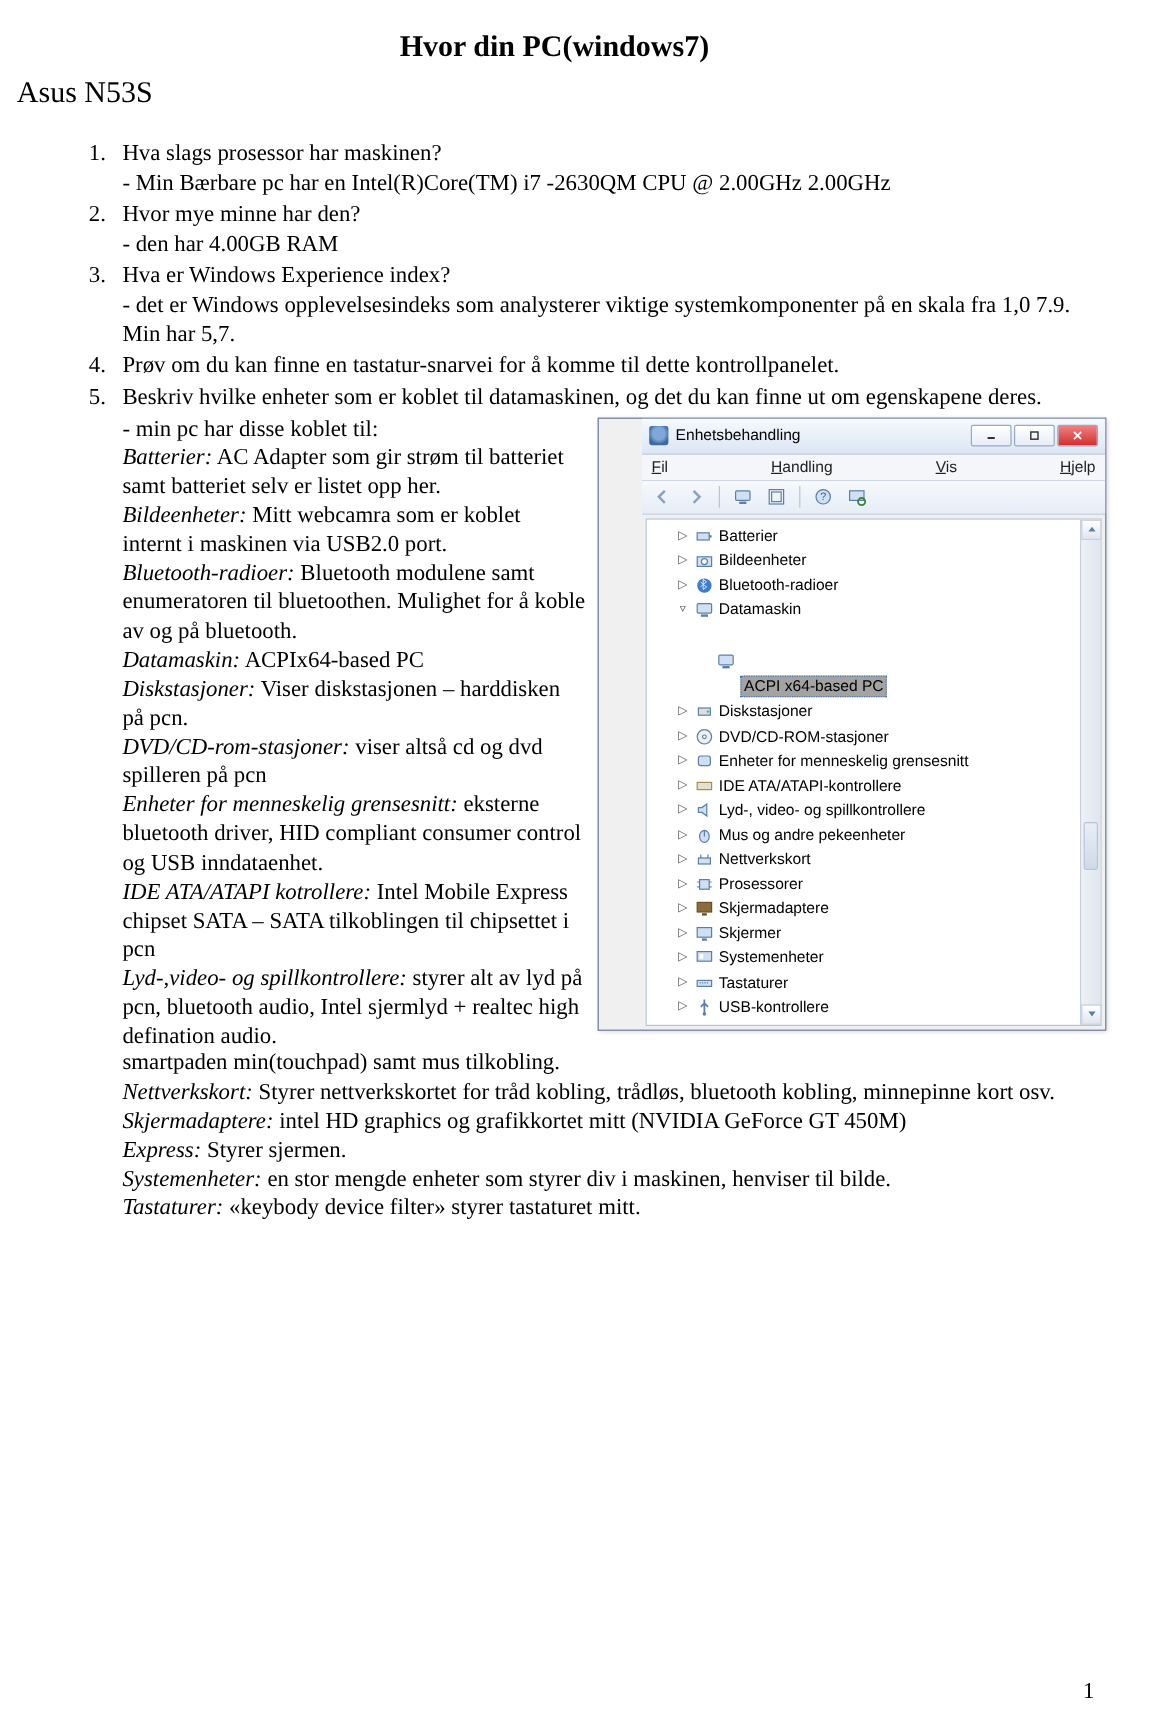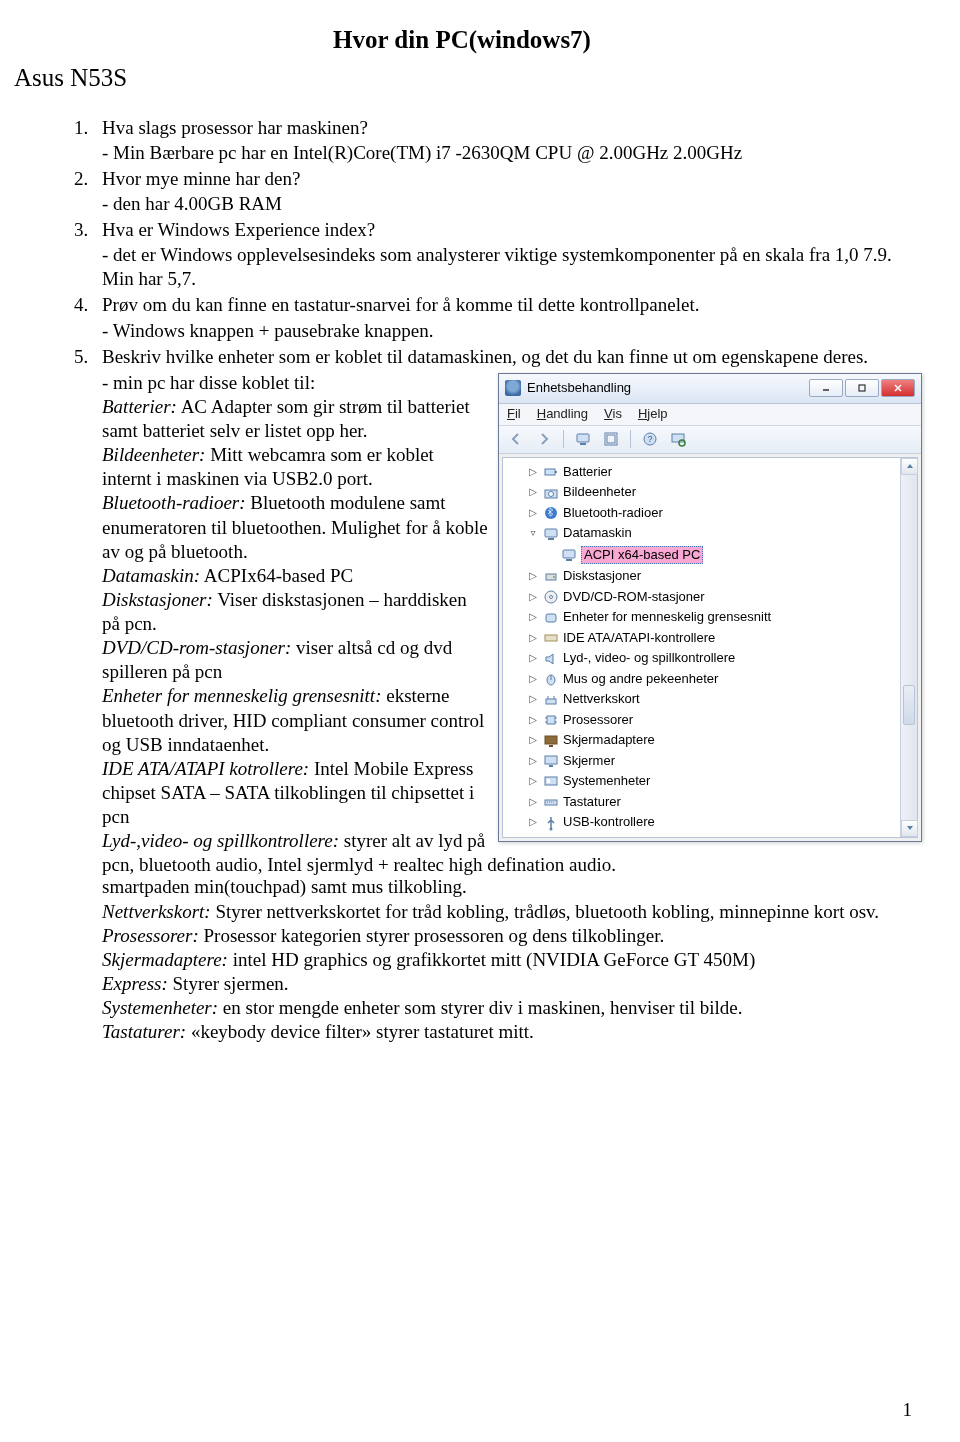--- a/index.html
+++ b/index.html
@@ -30,56 +30,57 @@
   
   .devmgr {
     float: right;
     width: 424px;
     margin: 2px -10px 6px 10px;
     background: #f0f0f0;
     border: 1px solid #6b7a99;
     font-family: "Segoe UI", Tahoma, sans-serif;
     font-size: 13px;
     box-shadow: 1px 1px 4px rgba(0,0,0,0.2);
+    padding-left: 36px;
   }
   .titlebar {
     height: 30px;
     background: linear-gradient(#f6f9fd, #dbe6f4);
     display: flex;
     align-items: center;
     padding: 0 6px 0 6px;
     border-bottom: 1px solid #b8c4d6;
   }
   .titlebar .ticon {
     width: 16px; height: 16px; margin-right: 6px;
     background: radial-gradient(circle at 50% 40%, #7fa8d6 40%, #3d6aa3 70%);
     border-radius: 2px;
   }
   .titlebar .ttxt { flex: 1; color: #000; }
   .winbtns { display: flex; gap: 2px; }
   .winbtn { width: 34px; height: 18px; border: 1px solid #97a9c3; border-radius: 2px; display: flex; align-items: center; justify-content: center; background: linear-gradient(#fff,#e6edf6); }
   .winbtn.close { background: linear-gradient(#f08080,#d32f2f); color: #fff; }
   .winbtn svg { width: 10px; height: 10px; }
 
-  .menubar { height: 22px; display: flex; align-items: center; padding: 0 8px; gap: 16px; color: #222; background: #f4f6fa; border-bottom: 1px solid #d0d7e3; }
+  .menubar { height: 22px; display: flex; align-items: center; padding: 0 8px; gap: 16px; color: #222; background: #f4f6fa; border-bottom: 1px solid #d0d7e3; justify-content: space-between; }
   .menuitem { cursor: default; }
   .menuitem.has-underline::first-letter { text-decoration: underline; }
 
   .toolbar { height: 28px; display: flex; align-items: center; padding: 0 6px; gap: 6px; background: linear-gradient(#f6f9fd,#e6edf6); border-bottom: 1px solid #c7d0de; }
   .tb { width: 22px; height: 22px; border: 1px solid transparent; display: flex; align-items: center; justify-content: center; border-radius: 2px; }
   .tb svg { width: 16px; height: 16px; }
   .tsep { width: 1px; height: 18px; background: #b8c4d6; margin: 0 2px; }
 
   .tree-wrap { position: relative; background: #fff; border: 1px solid #b8c4d6; margin: 3px; padding: 2px 0; }
   .tree { margin: 0; padding: 2px 0 2px 6px; list-style: none; max-height: 460px; overflow: hidden; }
   .tree li { padding: 2px 0 2px 0; display: flex; align-items: center; gap: 4px; }
   .tree .exp { width: 12px; height: 12px; display: inline-flex; align-items: center; justify-content: center; color: #555; font-size: 10px; flex-shrink: 0; }
   .tree .ico { width: 16px; height: 16px; flex-shrink: 0; display: inline-flex; align-items: center; justify-content: center; }
   .tree .lbl { white-space: nowrap; }
-  .tree .sel { background: #f9a8d4; border: 1px dotted #4a78b5; padding: 0 2px; }
+  .tree .sel { background: #a3a3a3; border: 1px dotted #4a78b5; padding: 0 2px; margin-top: 42px; }
   .tree .lvl1 { padding-left: 18px; }
   .tree .lvl2 { padding-left: 36px; }
 
   .scrollbar-v { position: absolute; right: 0; top: 0; bottom: 0; width: 17px; background: linear-gradient(to right, #eef1f6,#e0e6ef); border-left: 1px solid #c7d0de; }
   .scroll-up, .scroll-down { position: absolute; left: 0; width: 17px; height: 17px; display: flex; align-items: center; justify-content: center; background: linear-gradient(#fff,#e0e6ef); border: 1px solid #c7d0de; }
   .scroll-up { top: 0; }
   .scroll-down { bottom: 0; }
   .thumb { position: absolute; left: 2px; right: 2px; top: 60%; height: 40px; background: linear-gradient(#e9eef6,#cfd9e8); border: 1px solid #b8c4d6; border-radius: 2px; }
 </style>
 </head>
@@ -110,21 +111,20 @@
             <span class="qnum">3.</span>
             <span class="qtxt">Hva er Windows Experience index?</span>
           </div>
         <div class="ans">- det er Windows opplevelsesindeks som analysterer viktige systemkomponenter på en skala fra 1,0 7.9. Min har 5,7.</div>
       </li>
       <li>
         <div class="qline">
             <span class="qnum">4.</span>
             <span class="qtxt">Prøv om du kan finne en tastatur-snarvei for å komme til dette kontrollpanelet.</span>
           </div>
-        <div class="ans">- Windows knappen + pausebrake knappen.</div>
       </li>
       <li>
         <div class="qline">
             <span class="qnum">5.</span>
             <span class="qtxt">Beskriv hvilke enheter som er koblet til datamaskinen, og det du kan finne ut om egenskapene deres.</span>
           </div>
       </li>
     </ol>
 
     <div class="devmgr">
@@ -404,21 +404,20 @@
       <div><span class="em">DVD/CD-rom-stasjoner:</span><span> viser altså cd og dvd spilleren på pcn</span></div>
       <div><span class="em">Enheter for menneskelig grensesnitt:</span><span> eksterne bluetooth driver, HID compliant consumer control  og USB inndataenhet.</span></div>
       <div><span class="em">IDE ATA/ATAPI kotrollere:</span><span> Intel Mobile Express chipset SATA – SATA tilkoblingen til chipsettet i pcn</span></div>
       <div><span class="em">Lyd-,video- og spillkontrollere:</span><span> styrer alt av lyd på pcn, bluetooth audio, Intel sjermlyd + realtec high defination audio.</span></div>
     </div>
     <div style="clear:both;"></div>
 
     <div style="margin-left:28px; margin-top:-2px;">
       <div>smartpaden min(touchpad) samt mus tilkobling.</div>
       <div><span class="em">Nettverkskort:</span><span> Styrer nettverkskortet for tråd kobling, trådløs, bluetooth kobling, minnepinne kort osv.</span></div>
-      <div><span class="em">Prosessorer:</span><span> Prosessor kategorien styrer prosessoren og dens tilkoblinger.</span></div>
       <div><span class="em">Skjermadaptere:</span><span> intel HD graphics og grafikkortet mitt (NVIDIA GeForce GT 450M)</span></div>
       <div><span class="em">Express:</span><span> Styrer sjermen.</span></div>
       <div><span class="em">Systemenheter:</span><span> en stor mengde enheter som styrer div i maskinen, henviser til bilde.</span></div>
       <div><span class="em">Tastaturer:</span><span> «keybody device filter» styrer tastaturet mitt.</span></div>
     </div>
   </div>
 
   <div class="page-num">1</div>
 </div>
 

